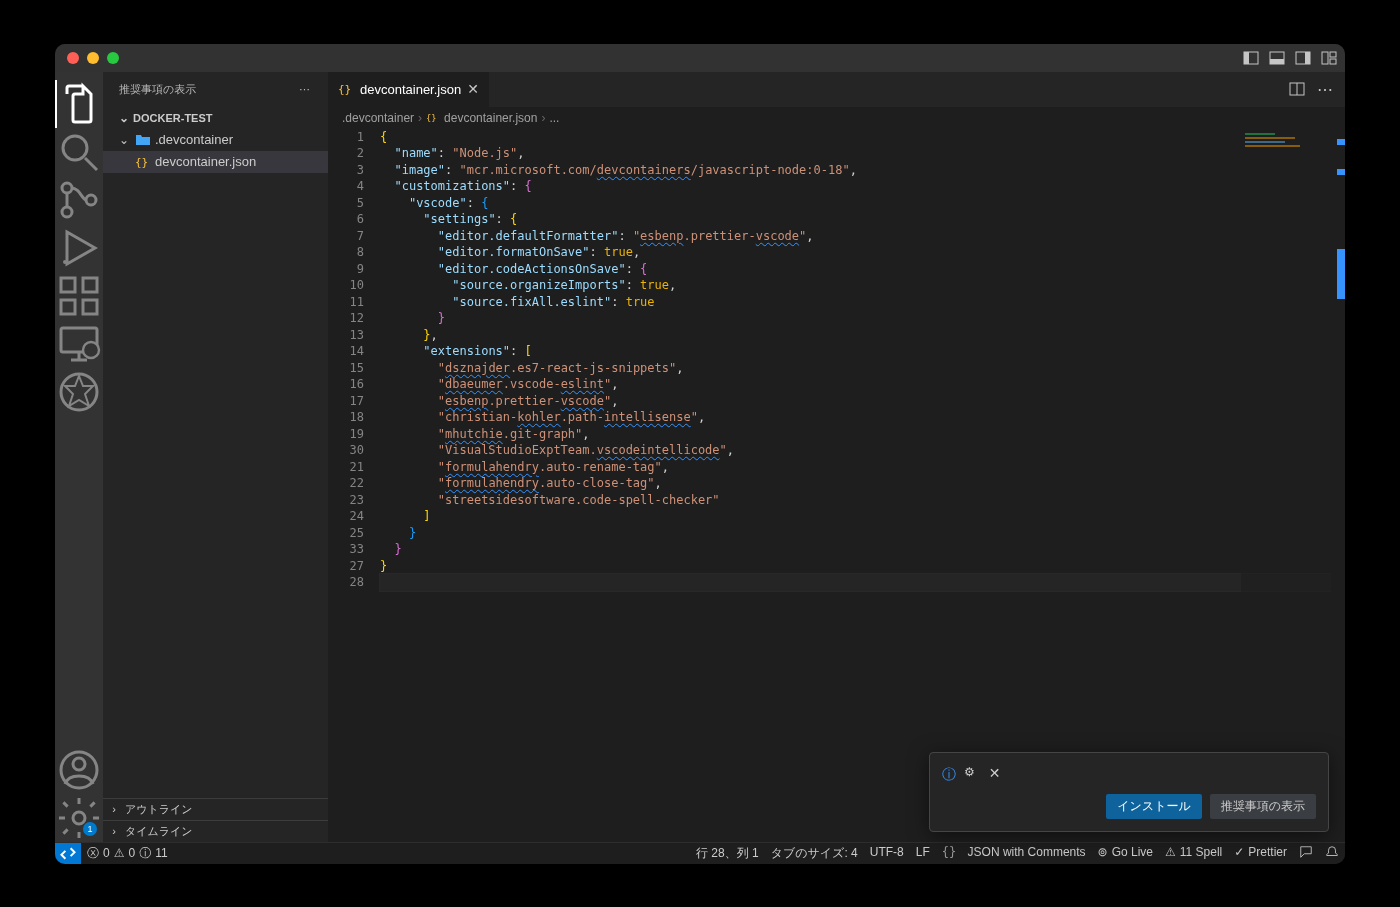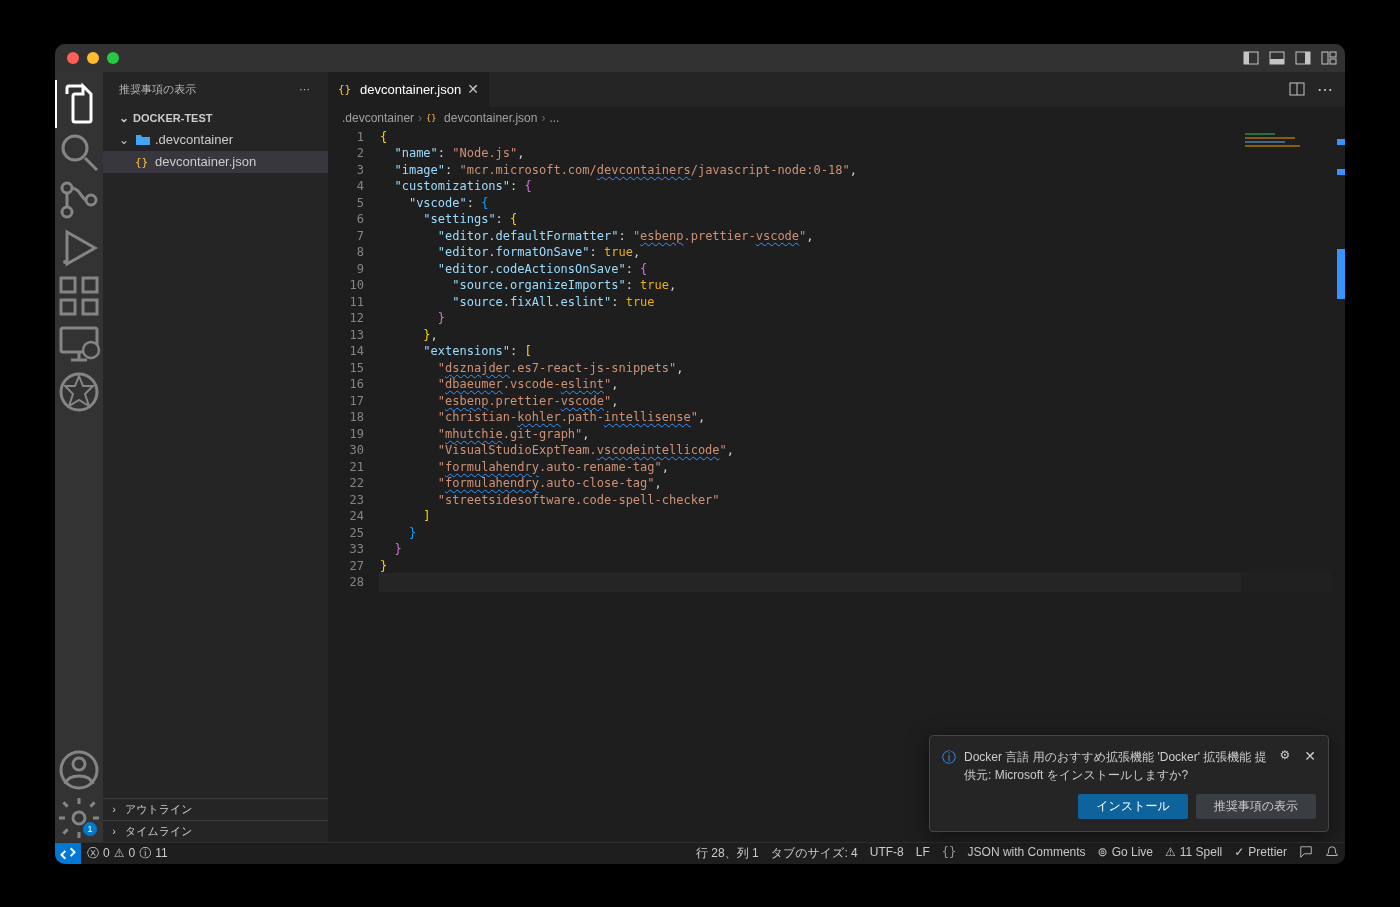--- a/index.html
+++ b/index.html
@@ -158,21 +158,21 @@
 
   .toast {
     position: absolute; right: 16px; bottom: 32px;
     width: 400px; background: #252526; border: 1px solid #454545;
     border-radius: 4px; padding: 12px; color: #ccc; font-size: 12px;
     box-shadow: 0 4px 20px rgba(0,0,0,.5);
   }
   .toast-head { display:flex; align-items:flex-start; gap:8px;}
   .toast-head .msg { flex:1; line-height: 1.5;}
   .toast-btns { display:flex; justify-content:flex-end; gap:8px; margin-top:10px;}
-  .btn { padding: 4px 18px; font-size:12px; border:none; cursor:pointer; border-radius:2px;}
+  .btn { padding: 4px 11px; font-size:12px; border:none; cursor:pointer; border-radius:2px;}
   .btn.primary { background:#0e639c; color:#fff;}
   .btn.secondary { background:#3a3d41; color:#ccc;}
   .toast-close { color:#ccc; cursor:pointer; font-size:14px;}
   .info-icon { color:#3794ff; font-size:14px; margin-top:1px;}
 
   svg { width: 100%; height: 100%; }
 </style>
 </head>
 <body>
 
@@ -425,21 +425,20 @@
           <svg width="14" height="14" viewBox="0 0 16 16">
             <path d="M8 2a4 4 0 0 0-4 4v3l-2 2v1h12v-1l-2-2V6a4 4 0 0 0-4-4z" fill="none" stroke="currentColor"></path>
           </svg>
         </div>
     </div>
   </div>
 
   <div class="toast">
     <div class="toast-head">
       <span class="info-icon">ⓘ</span>
-      <div class="msg">Docker 言語 用のおすすめ拡張機能 'Docker' 拡張機能 提供元: Microsoft をインストールしますか?</div>
       <span style="cursor:pointer;color:#ccc;margin-right:6px">⚙</span>
       <span class="toast-close">✕</span>
     </div>
     <div class="toast-btns">
       <button class="btn primary">インストール</button>
       <button class="btn secondary">推奨事項の表示</button>
     </div>
   </div>
 
 </div>

